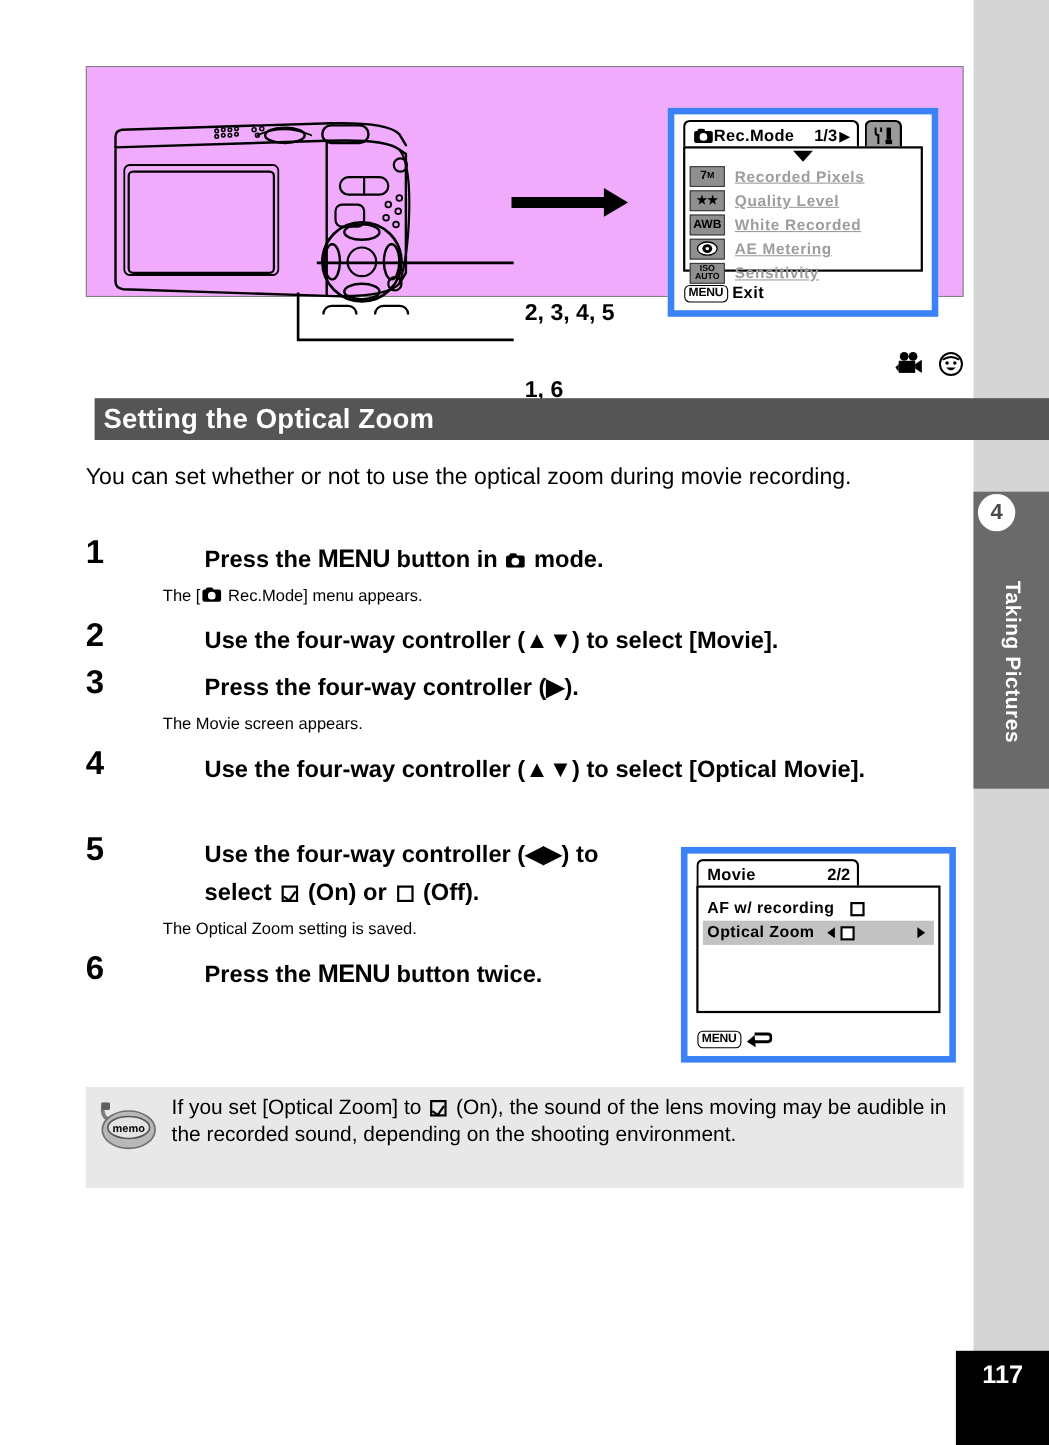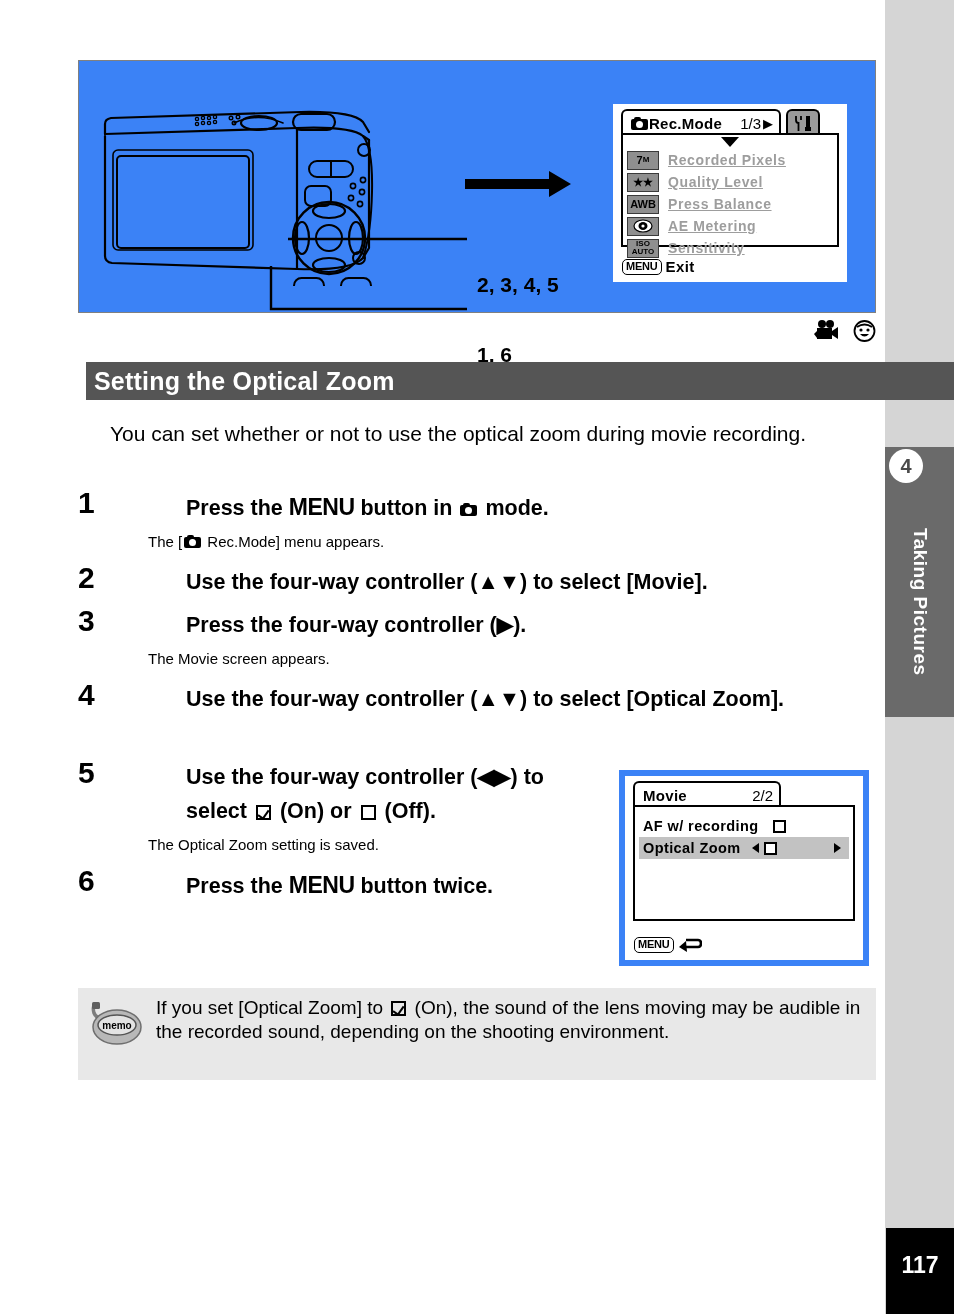--- a/index.html
+++ b/index.html
@@ -52,40 +52,40 @@
     letter-spacing: 0.5px;
     writing-mode: vertical-rl;
     display: flex;
     align-items: center;
     justify-content: center;
     white-space: nowrap;
   }
   .page-num-box {
     position: absolute;
     right: 0; top: 1228px;
-    width: 68px; height: 86px;
+    width: 85px; height: 86px;
     background: #000000;
     color: #ffffff;
     font-size: 23px;
     font-weight: bold;
     display: flex;
     align-items: flex-start;
     justify-content: center;
-    padding-top: 24px;
+    padding-top: 8px;
     box-sizing: border-box;
   }
 
   
   .illus-frame {
     position: absolute;
     left: 78px; top: 60px;
-    width: 798px; height: 253px;
+    width: 798px; height: 210px;
     border: 1.5px solid #808080;
     box-sizing: border-box;
-    background: #3b82f6;
+    background: #f0abfc;
   }
 
   
   .cam {
     position: absolute;
     left: 22px; top: 45px;
     width: 280px; height: 180px;
   }
 
   .step-label {
@@ -127,21 +127,21 @@
     background: #ffffff;
   }
   .lcd-title {
     font-size: 15px;
     font-weight: bold;
     letter-spacing: 0.3px;
     margin-left: 5px;
   }
   .lcd-page {
     font-size: 15px;
-    font-weight: normal;
+    font-weight: bold;
     margin-left: auto;
     padding-left: 18px;
   }
   .lcd-tab-side {
     position: absolute;
     top: 0;
     height: 26px;
     width: 34px;
     border: 2px solid #000000;
     border-bottom: none;
@@ -287,21 +287,20 @@
     letter-spacing: 0.2px;
   }
 
   
   .intro {
     position: absolute;
     left: 78px; top: 418px;
     width: 760px;
     font-size: 21px;
     line-height: 31px;
-    text-align: center;
   }
 
   .step {
     position: absolute;
     left: 78px;
     width: 800px;
   }
   .step-num {
     position: absolute;
     left: 0; top: -4px;
@@ -504,21 +503,21 @@
           <span class="rec-label">Recorded Pixels</span>
         </div>
 
         <div class="rec-row">
           <span class="rec-ico">★★</span>
           <span class="rec-label">Quality Level</span>
         </div>
 
         <div class="rec-row">
           <span class="rec-ico">AWB</span>
-          <span class="rec-label">Press Balance</span>
+          <span class="rec-label">White Recorded</span>
         </div>
 
         <div class="rec-row">
           <span class="rec-ico">
             <svg width="22" height="14" viewBox="0 0 22 14">
                 <rect x="0" y="0" width="22" height="14" fill="#8f8f8f"></rect>
                 <ellipse cx="11" cy="7" rx="9" ry="6" fill="#fff" stroke="#000" stroke-width="1.2"></ellipse>
                 <ellipse cx="11" cy="7" rx="4.5" ry="4" fill="#000"></ellipse>
                 <ellipse cx="11" cy="7" rx="1.6" ry="1.5" fill="#fff"></ellipse>
               </svg>
@@ -580,21 +579,21 @@
 </div>
 
 <div class="step s3">
   <div class="step-num">3</div>
   <div class="step-title">Press the four-way controller (▶).</div>
   <div class="step-desc">The Movie screen appears.</div>
 </div>
 
 <div class="step s4">
   <div class="step-num">4</div>
-  <div class="step-title">Use the four-way controller (▲▼) to select [Optical Zoom].</div>
+  <div class="step-title">Use the four-way controller (▲▼) to select [Optical Movie].</div>
 </div>
 
 <div class="step s5">
   <div class="step-num">5</div>
   <div class="step-title">
     <span>Use the four-way controller (◀▶) to select </span><span class="chk-on"></span><span> (On) or </span><span class="chk-off"></span><span> (Off).</span>
   </div>
   <div class="step-desc">The Optical Zoom setting is saved.</div>
 </div>
 

